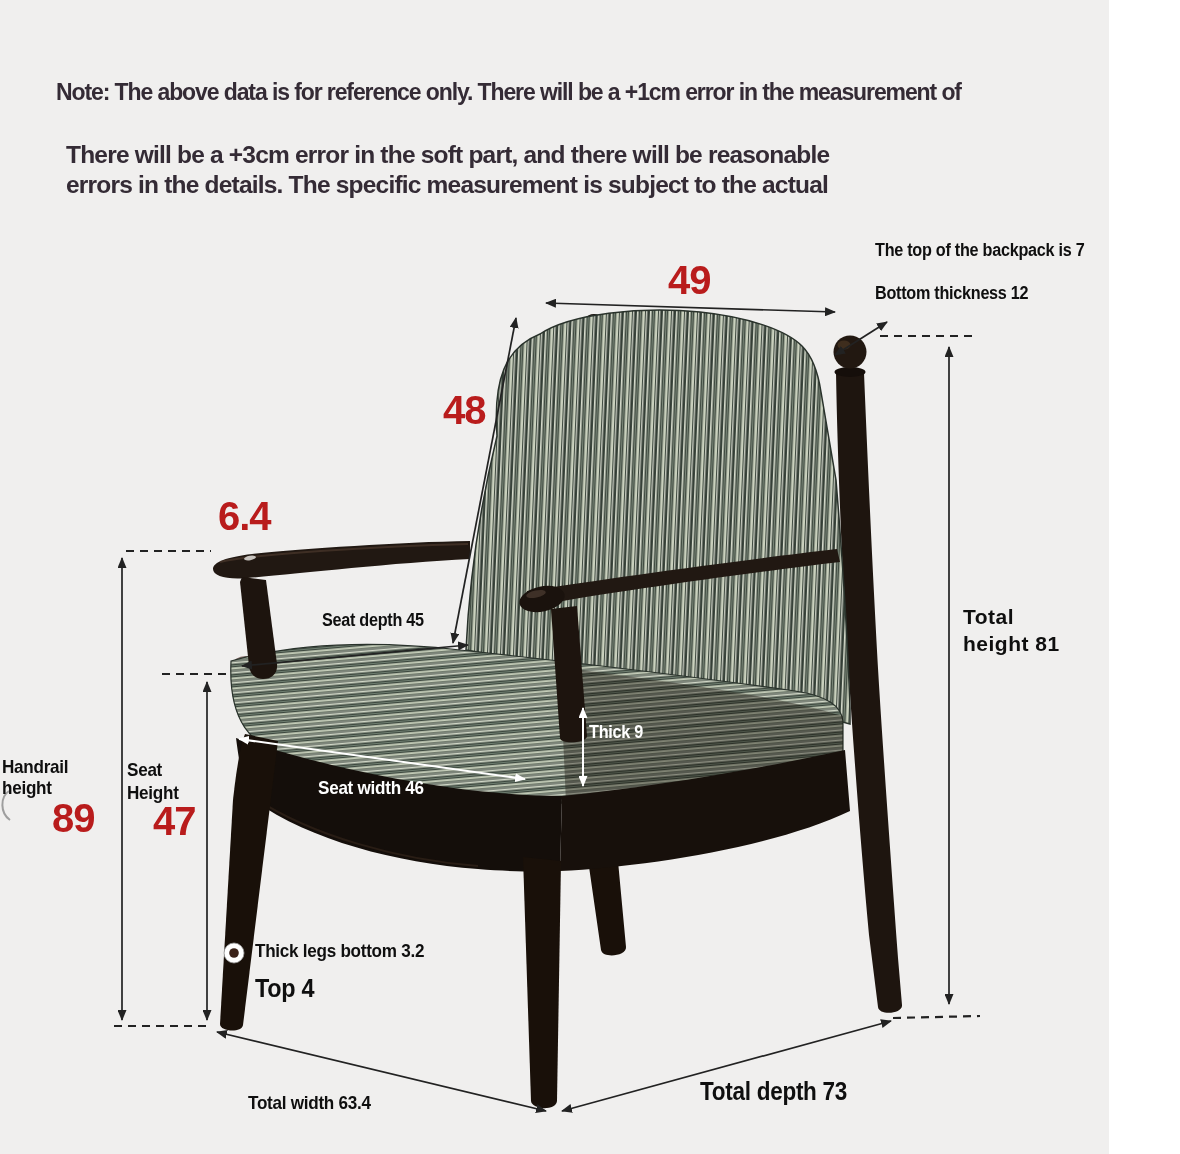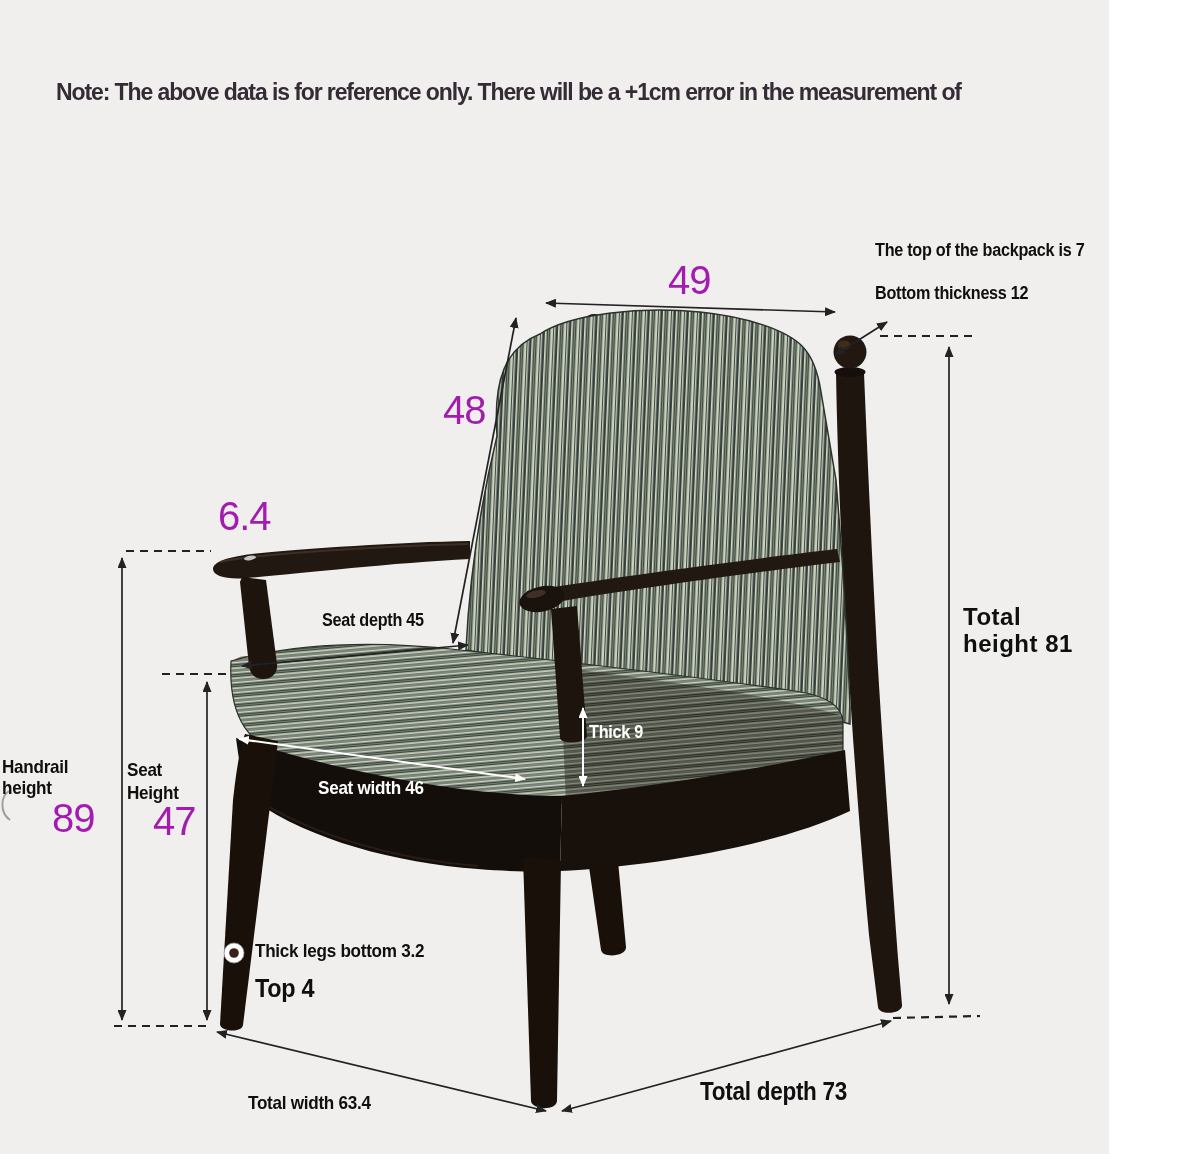--- a/index.html
+++ b/index.html
@@ -6,28 +6,28 @@
   body{font-family:"Liberation Sans", sans-serif; background:#ffffff;}
   #stage{
     position:relative; width:1109px; height:1154px; overflow:hidden;
     background:#f0efee;
   }
   #chair-svg{position:absolute; left:0; top:0;}
   .abs{position:absolute; white-space:nowrap;}
   .note{color:#342b35; font-weight:700;}
   .note-p1{font-size:23px; line-height:28px; letter-spacing:-1.1px;}
   .note-p2{font-size:24.5px; line-height:29.5px; letter-spacing:-0.8px;}
-  .num{font-size:40px; font-weight:400; color:#a21caf; letter-spacing:-1px;}
+  .num{font-size:40px; font-weight:700; color:#b91c1c; letter-spacing:-1px;}
   .lbl{font-size:19px; font-weight:700; color:#0f0f0f; letter-spacing:-0.3px;
        transform:scaleX(0.9); transform-origin:left top;}
   .lbl-white{color:#ffffff;}
   .lbl-18{font-size:18px;}
   .lbl-25{font-size:25px;}
   .lbl-26{font-size:26px;}
-  .th-label{font-size:24px; font-weight:700; color:#0f0f0f; letter-spacing:0.5px; line-height:27px;}
+  .th-label{font-size:21px; font-weight:700; color:#0f0f0f; letter-spacing:0.5px; line-height:27px;}
   .two-line{line-height:21px;}
 </style>
 </head>
 <body>
 
 <div id="stage">
 
   <svg id="chair-svg" width="1180" height="1154" viewBox="0 0 1180 1154">
     <defs>
       <pattern id="pvert" width="13" height="12" patternUnits="userSpaceOnUse" patternTransform="rotate(2.5)">
@@ -127,20 +127,22 @@
 
     <circle cx="234" cy="953" r="10" fill="#ffffff" stroke="#9a9a9a" stroke-width="0.8"></circle>
     <circle cx="234" cy="953" r="4.8" fill="#3a2218"></circle>
     <path d="M9,791 C0,797 0,813 10,820" stroke="#8a8a8a" stroke-width="2" fill="none" opacity="0.8"></path>
   </svg>
 
   <div class="abs note note-p1" style="left:56px; top:78px;">
     <div>Note: The above data is for reference only. There will be a +1cm error in the measurement of</div>
   </div>
   <div class="abs note note-p2" style="left:66px; top:140px;">
+    <div>There will be a +3cm error in the soft part, and there will be reasonable</div>
+    <div>errors in the details. The specific measurement is subject to the actual</div>
   </div>
 
   <div class="abs num" style="left:668px; top:258px;">49</div>
   <div class="abs num" style="left:443px; top:388px;">48</div>
   <div class="abs num" style="left:218px; top:494px;">6.4</div>
   <div class="abs num" style="left:52px; top:796px;">89</div>
   <div class="abs num" style="left:153px; top:799px;">47</div>
 
   <div class="abs lbl lbl-18" style="left:875px; top:240px;">The top of the backpack is 7</div>
   <div class="abs lbl lbl-18" style="left:875px; top:283px;">Bottom thickness 12</div>

